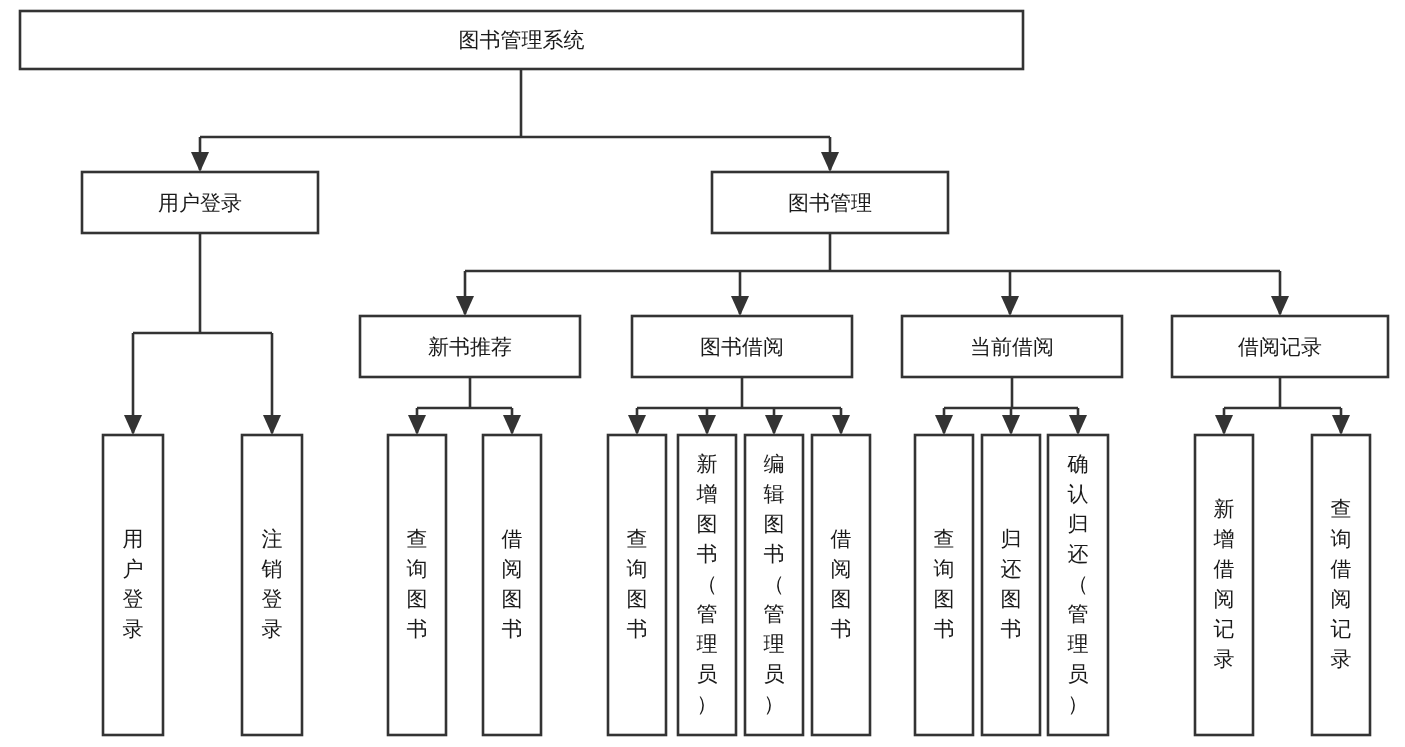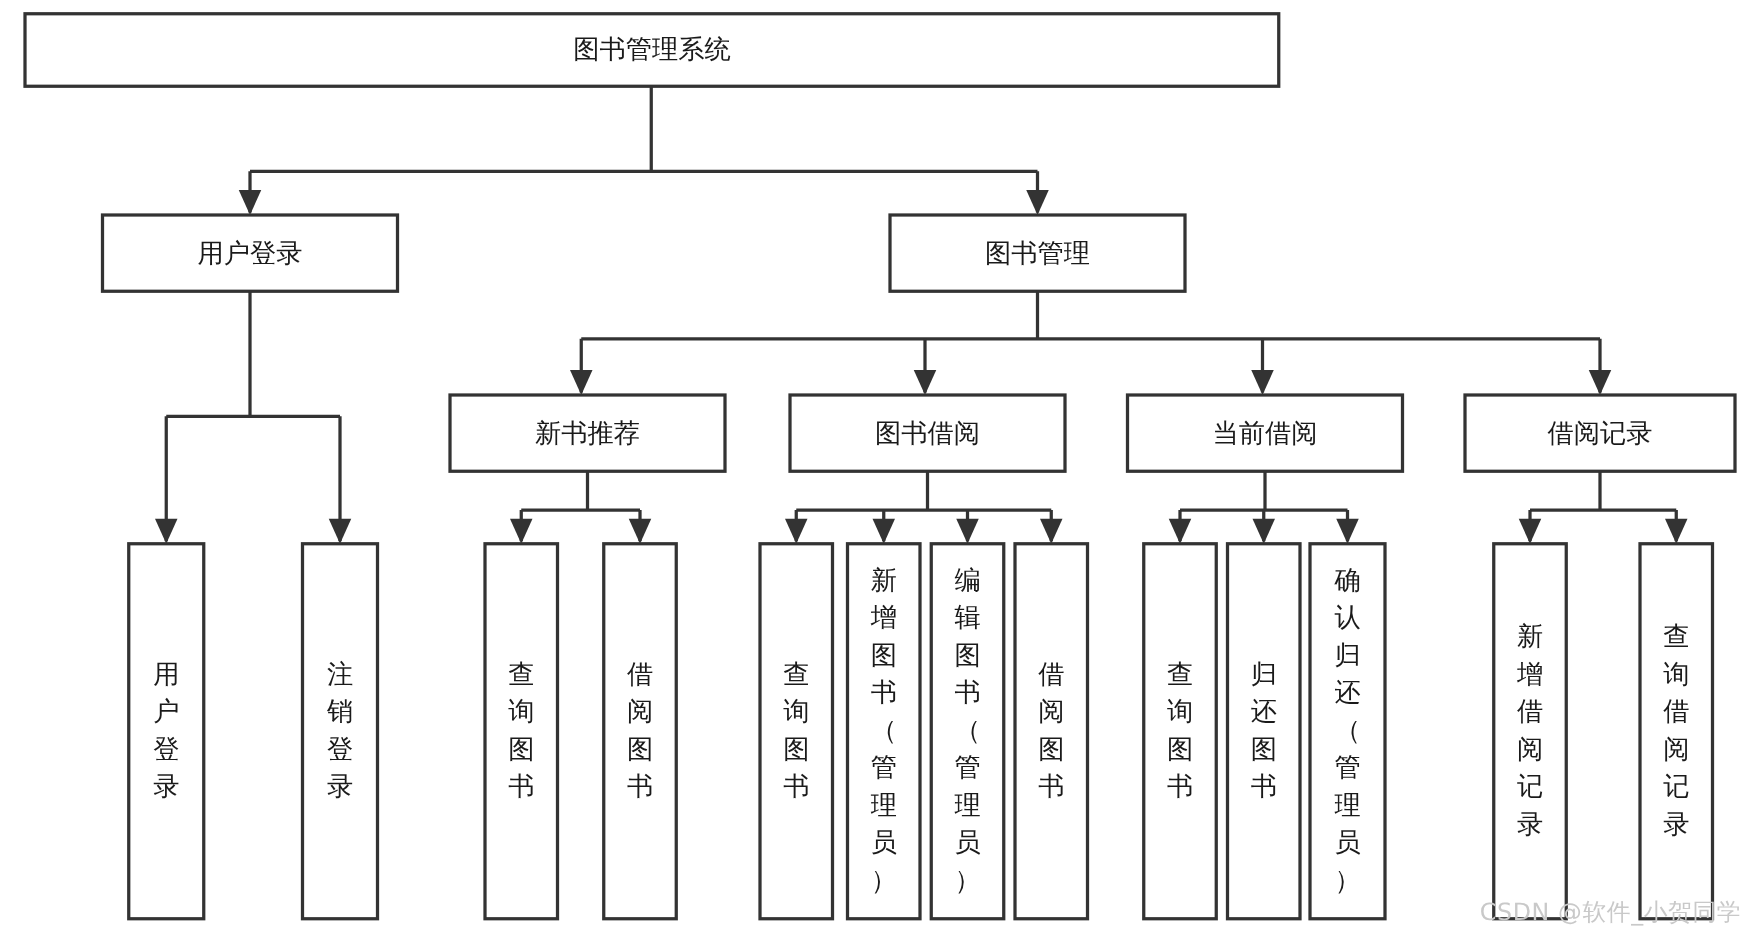--- a/index.html
+++ b/index.html
@@ -216,14 +216,13 @@
         <g>
           <rect x="1195" y="435" width="58" height="300" class="node-box"></rect>
           <text x="1224" y="510" class="node-label label-v"><tspan x="1224" dy="0">新</tspan><tspan x="1224" dy="30">增</tspan><tspan x="1224" dy="30">借</tspan><tspan x="1224" dy="30">阅</tspan><tspan x="1224" dy="30">记</tspan><tspan x="1224" dy="30">录</tspan></text>
         </g>
         <g>
           <rect x="1312" y="435" width="58" height="300" class="node-box"></rect>
           <text x="1341" y="510" class="node-label label-v"><tspan x="1341" dy="0">查</tspan><tspan x="1341" dy="30">询</tspan><tspan x="1341" dy="30">借</tspan><tspan x="1341" dy="30">阅</tspan><tspan x="1341" dy="30">记</tspan><tspan x="1341" dy="30">录</tspan></text>
         </g>
       </g>
   </svg>
-  <div class="watermark">CSDN @软件_小贺同学</div>
 </div>
 
 </body></html>

